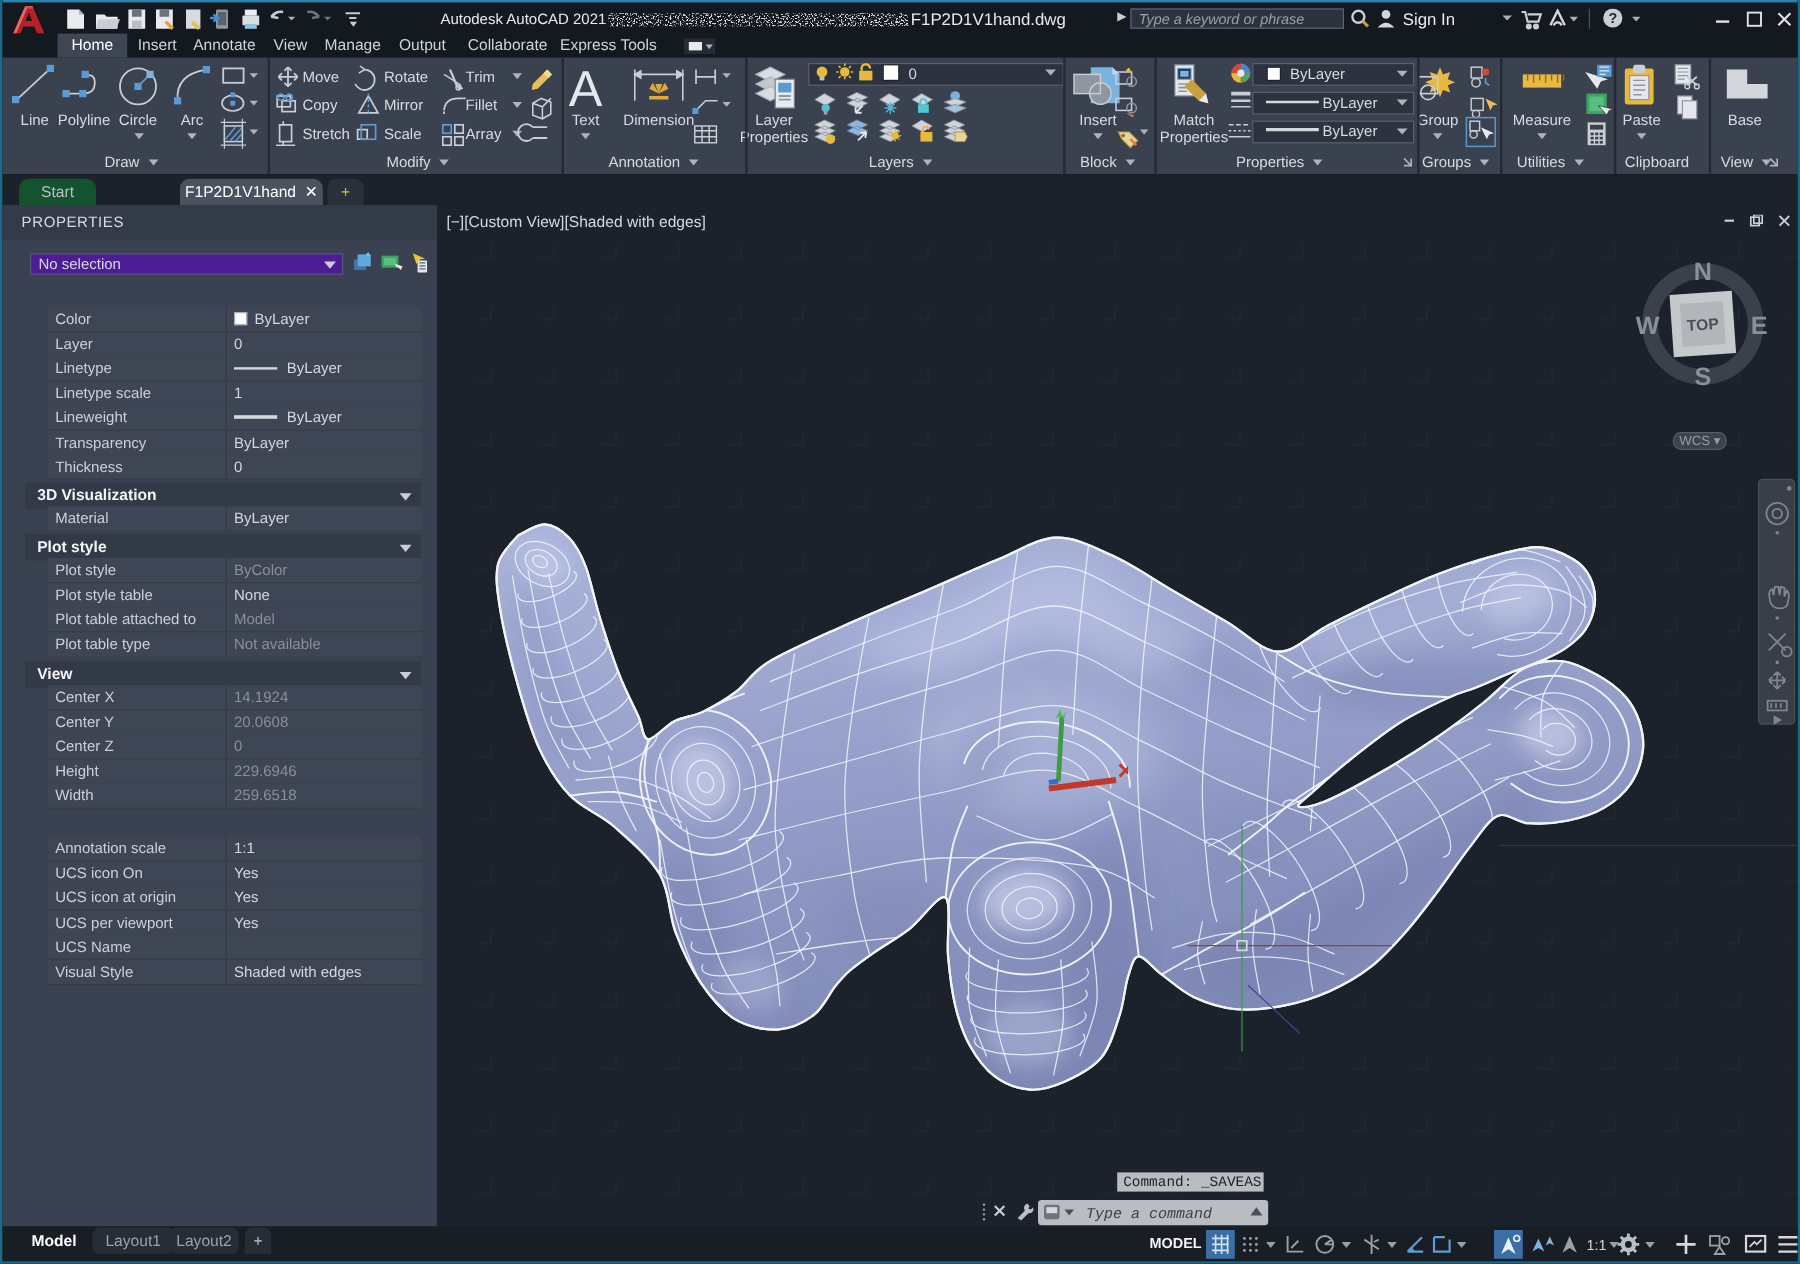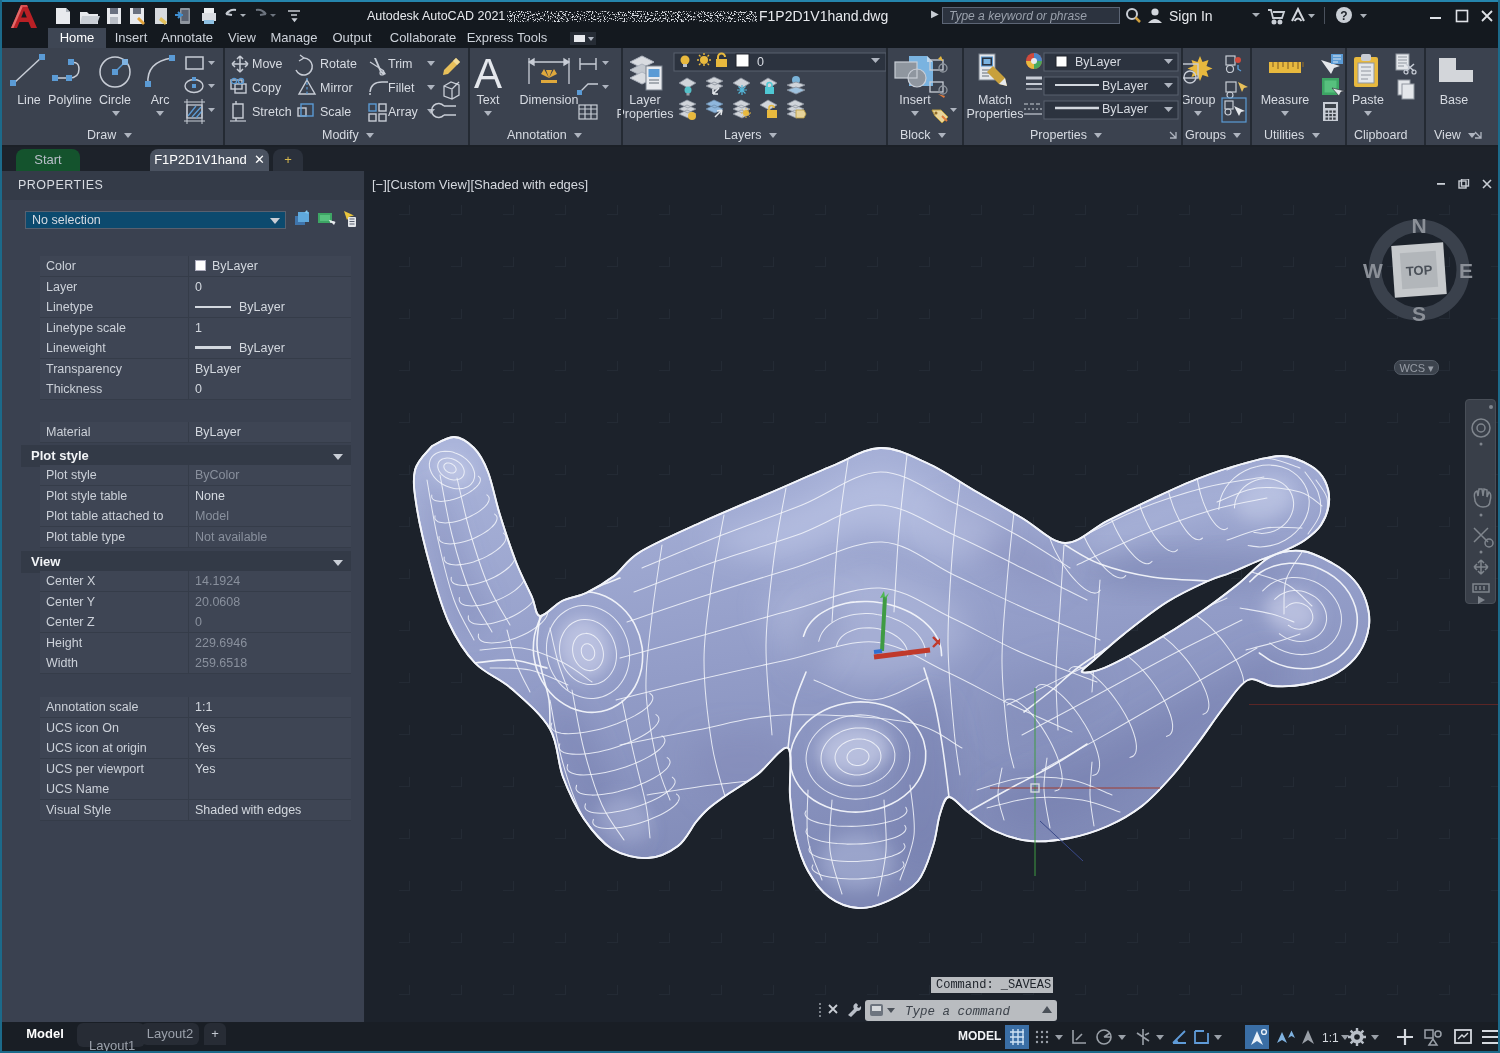--- a/index.html
+++ b/index.html
@@ -536,21 +536,21 @@
 </div>
 
 <div id="filetabs">
   <div class="ftab" style="left:14px;width:64px;background:#14532d">Start</div>
   <div class="ftab" style="left:148px;width:119px;background:#4a5260;color:#fff">F1P2D1V1hand &nbsp;✕</div>
   <div class="ftab" style="left:271px;width:30px;background:#2b313c;color:#d8b94e">+</div>
 </div>
 
 <div id="props">
   <div class="hdr">PROPERTIES</div>
-  <div class="abs" style="left:23px;top:40px;width:261px;height:18px;background:#0c4a6e;border:1px solid #58606f;color:#d5dae1;font-size:12.5px;line-height:16px;padding-left:6px">No selection
+  <div class="abs" style="left:23px;top:40px;width:261px;height:18px;background:#4c1d95;border:1px solid #58606f;color:#d5dae1;font-size:12.5px;line-height:16px;padding-left:6px">No selection
     <span style="position:absolute;right:5px;top:6px;border-left:5px solid transparent;border-right:5px solid transparent;border-top:6px solid #c9ced6"></span>
   </div>
   <svg class="abs" style="left:292px;top:38px" width="62" height="22" viewBox="0 0 62 22">
     <rect x="1" y="7" width="10" height="9" fill="#3f74ab"></rect>
       <rect x="4" y="3" width="11" height="10" fill="#5fa8dc"></rect>
       <path d="M13 1 l1.5 4 -4 -1.5 Z" fill="#7fc3ea"></path>
     <g transform="translate(24,0)">
         <rect x="0" y="4" width="14" height="10" fill="#3da564"></rect>
         <rect x="2" y="6" width="10" height="6" fill="#57c07e"></rect>
         <path d="M11 11 l5 5 1.5 -3 Z" fill="#e8eaee"></path>
@@ -583,20 +583,21 @@
       <span class="val"><span style="display:inline-block;width:36px;height:3px;background:#d3d8df;vertical-align:3px;margin-right:8px"></span>ByLayer</span>
     </div>
     <div class="prow" style="top:187.5px">
       <span class="lab">Transparency</span>
       <span class="val">ByLayer</span>
     </div>
     <div class="prow" style="top:208px">
       <span class="lab">Thickness</span>
       <span class="val">0</span>
     </div>
+  <div class="sect" style="top:231px">3D Visualization</div>
     <div class="prow" style="top:251px">
       <span class="lab">Material</span>
       <span class="val">ByLayer</span>
     </div>
   <div class="sect" style="top:274px">Plot style</div>
     <div class="prow" style="top:294px">
       <span class="lab">Plot style</span>
       <span class="val dim">ByColor</span>
     </div>
     <div class="prow" style="top:314.5px">
@@ -900,21 +901,21 @@
         <rect x="55" y="7" width="9" height="5" fill="#d6d9dc"></rect>
       <path d="M70 9 l4 5 4 -5 Z" fill="#4a5058"></path>
       <text x="88" y="16" font-family="Liberation Mono, monospace" font-style="italic" font-size="12.5" fill="#3c424a">Type a command</text>
       <path d="M225 14 l5 -7 5 7 Z" fill="#4a5058"></path>
     </svg>
   </div>
 </div>
 
 <div id="statusbar">
   <div class="ltab" style="left:17px;top:1px;width:52px;color:#fff;font-weight:bold;text-align:center;padding:0;border-radius:6px">Model</div>
-  <div class="ltab" style="left:75px;top:1px;width:68px;background:#272c35;color:#9ba1ab;text-align:center;padding:12px;border-radius:6px">Layout1</div>
+  <div class="ltab" style="left:75px;top:1px;width:68px;background:#272c35;color:#9ba1ab;text-align:center;padding:0;border-radius:6px">Layout1</div>
   <div class="ltab" style="left:139px;top:1px;width:58px;background:#272c35;color:#9ba1ab;text-align:center;padding:0;border-radius:6px">Layout2</div>
   <div class="ltab" style="left:202px;top:1px;width:22px;background:#272c35;color:#c3c8d1;text-align:center;padding:0;border-radius:6px 6px 0 0">+</div>
   <span style="position:absolute;left:956px;top:7px;color:#f2f4f7;font-weight:bold;font-size:12px">MODEL</span>
   <svg class="abs" style="left:1003px;top:3px" width="497" height="26" viewBox="0 0 497 26">
     <rect x="0" y="0" width="24" height="24" fill="#3a6ea5"></rect>
     <g stroke="#cfe2f4" stroke-width="1.4">
         <path d="M5 7 h14 M5 12 h14 M5 17 h14 M8 4 v16 M13 4 v16 M18 4 v16"></path>
       </g>
     <g fill="#9aa0a8">
         <circle cx="32" cy="7" r="1.2"></circle>

